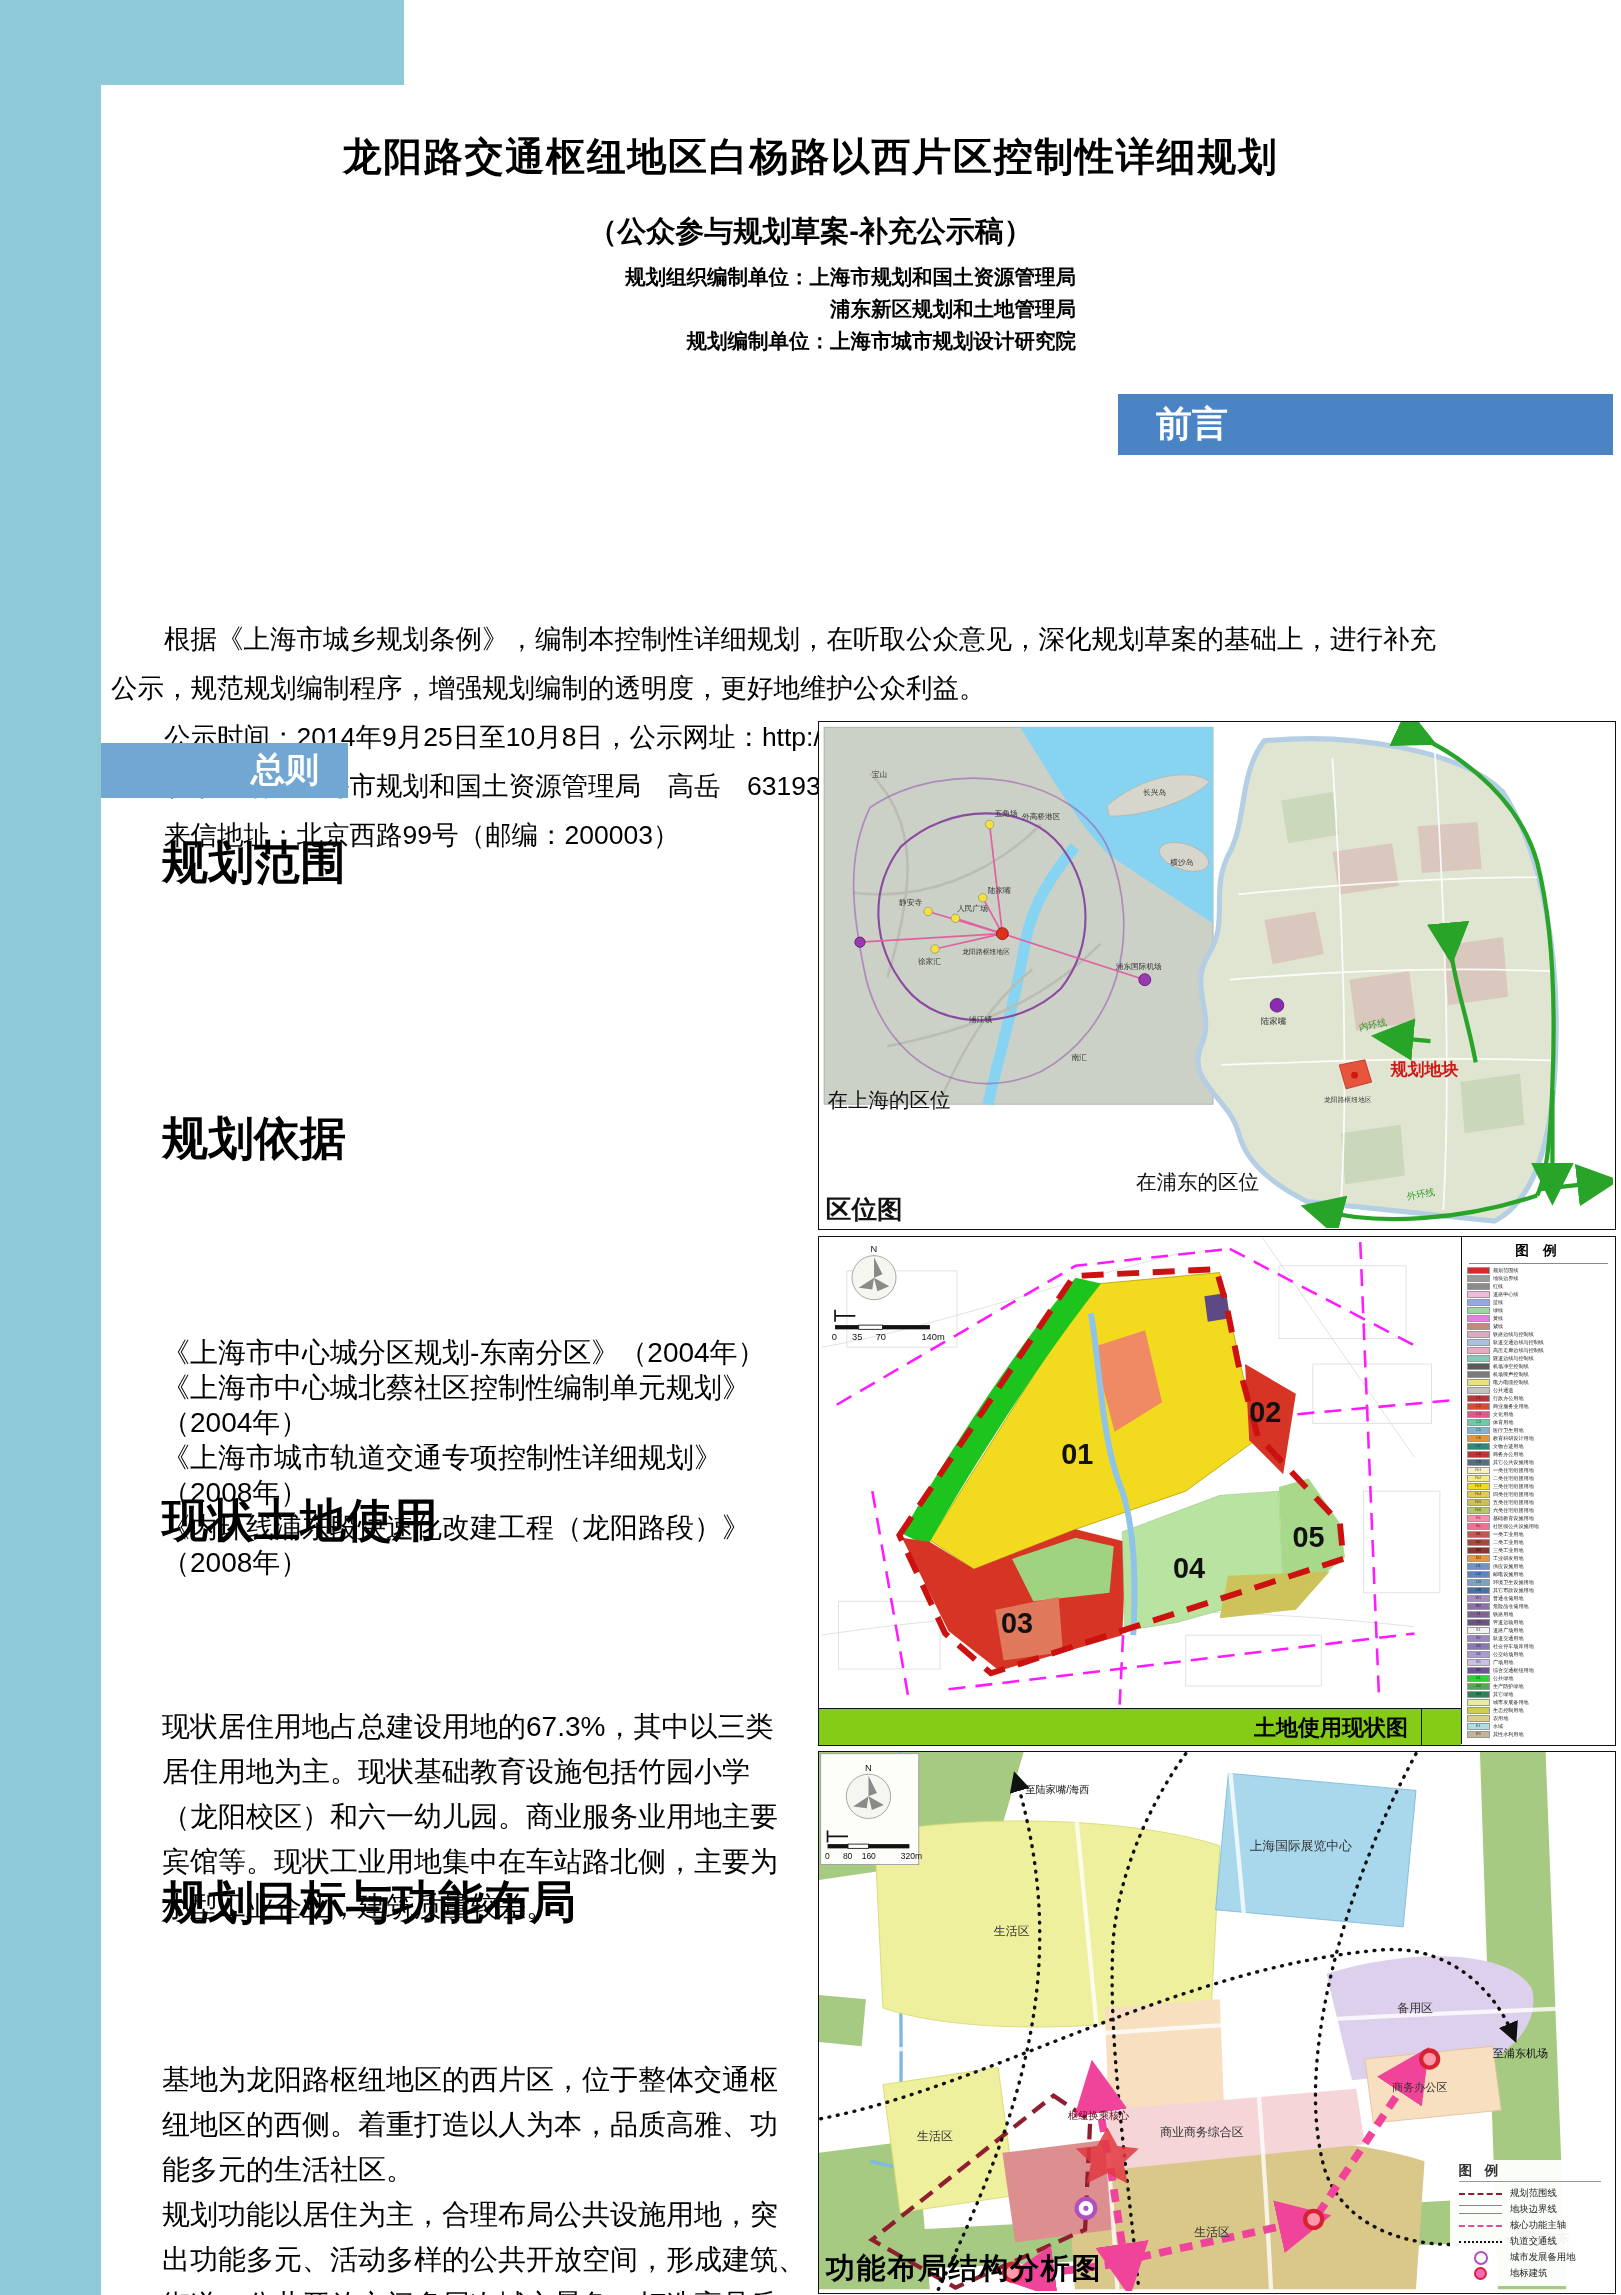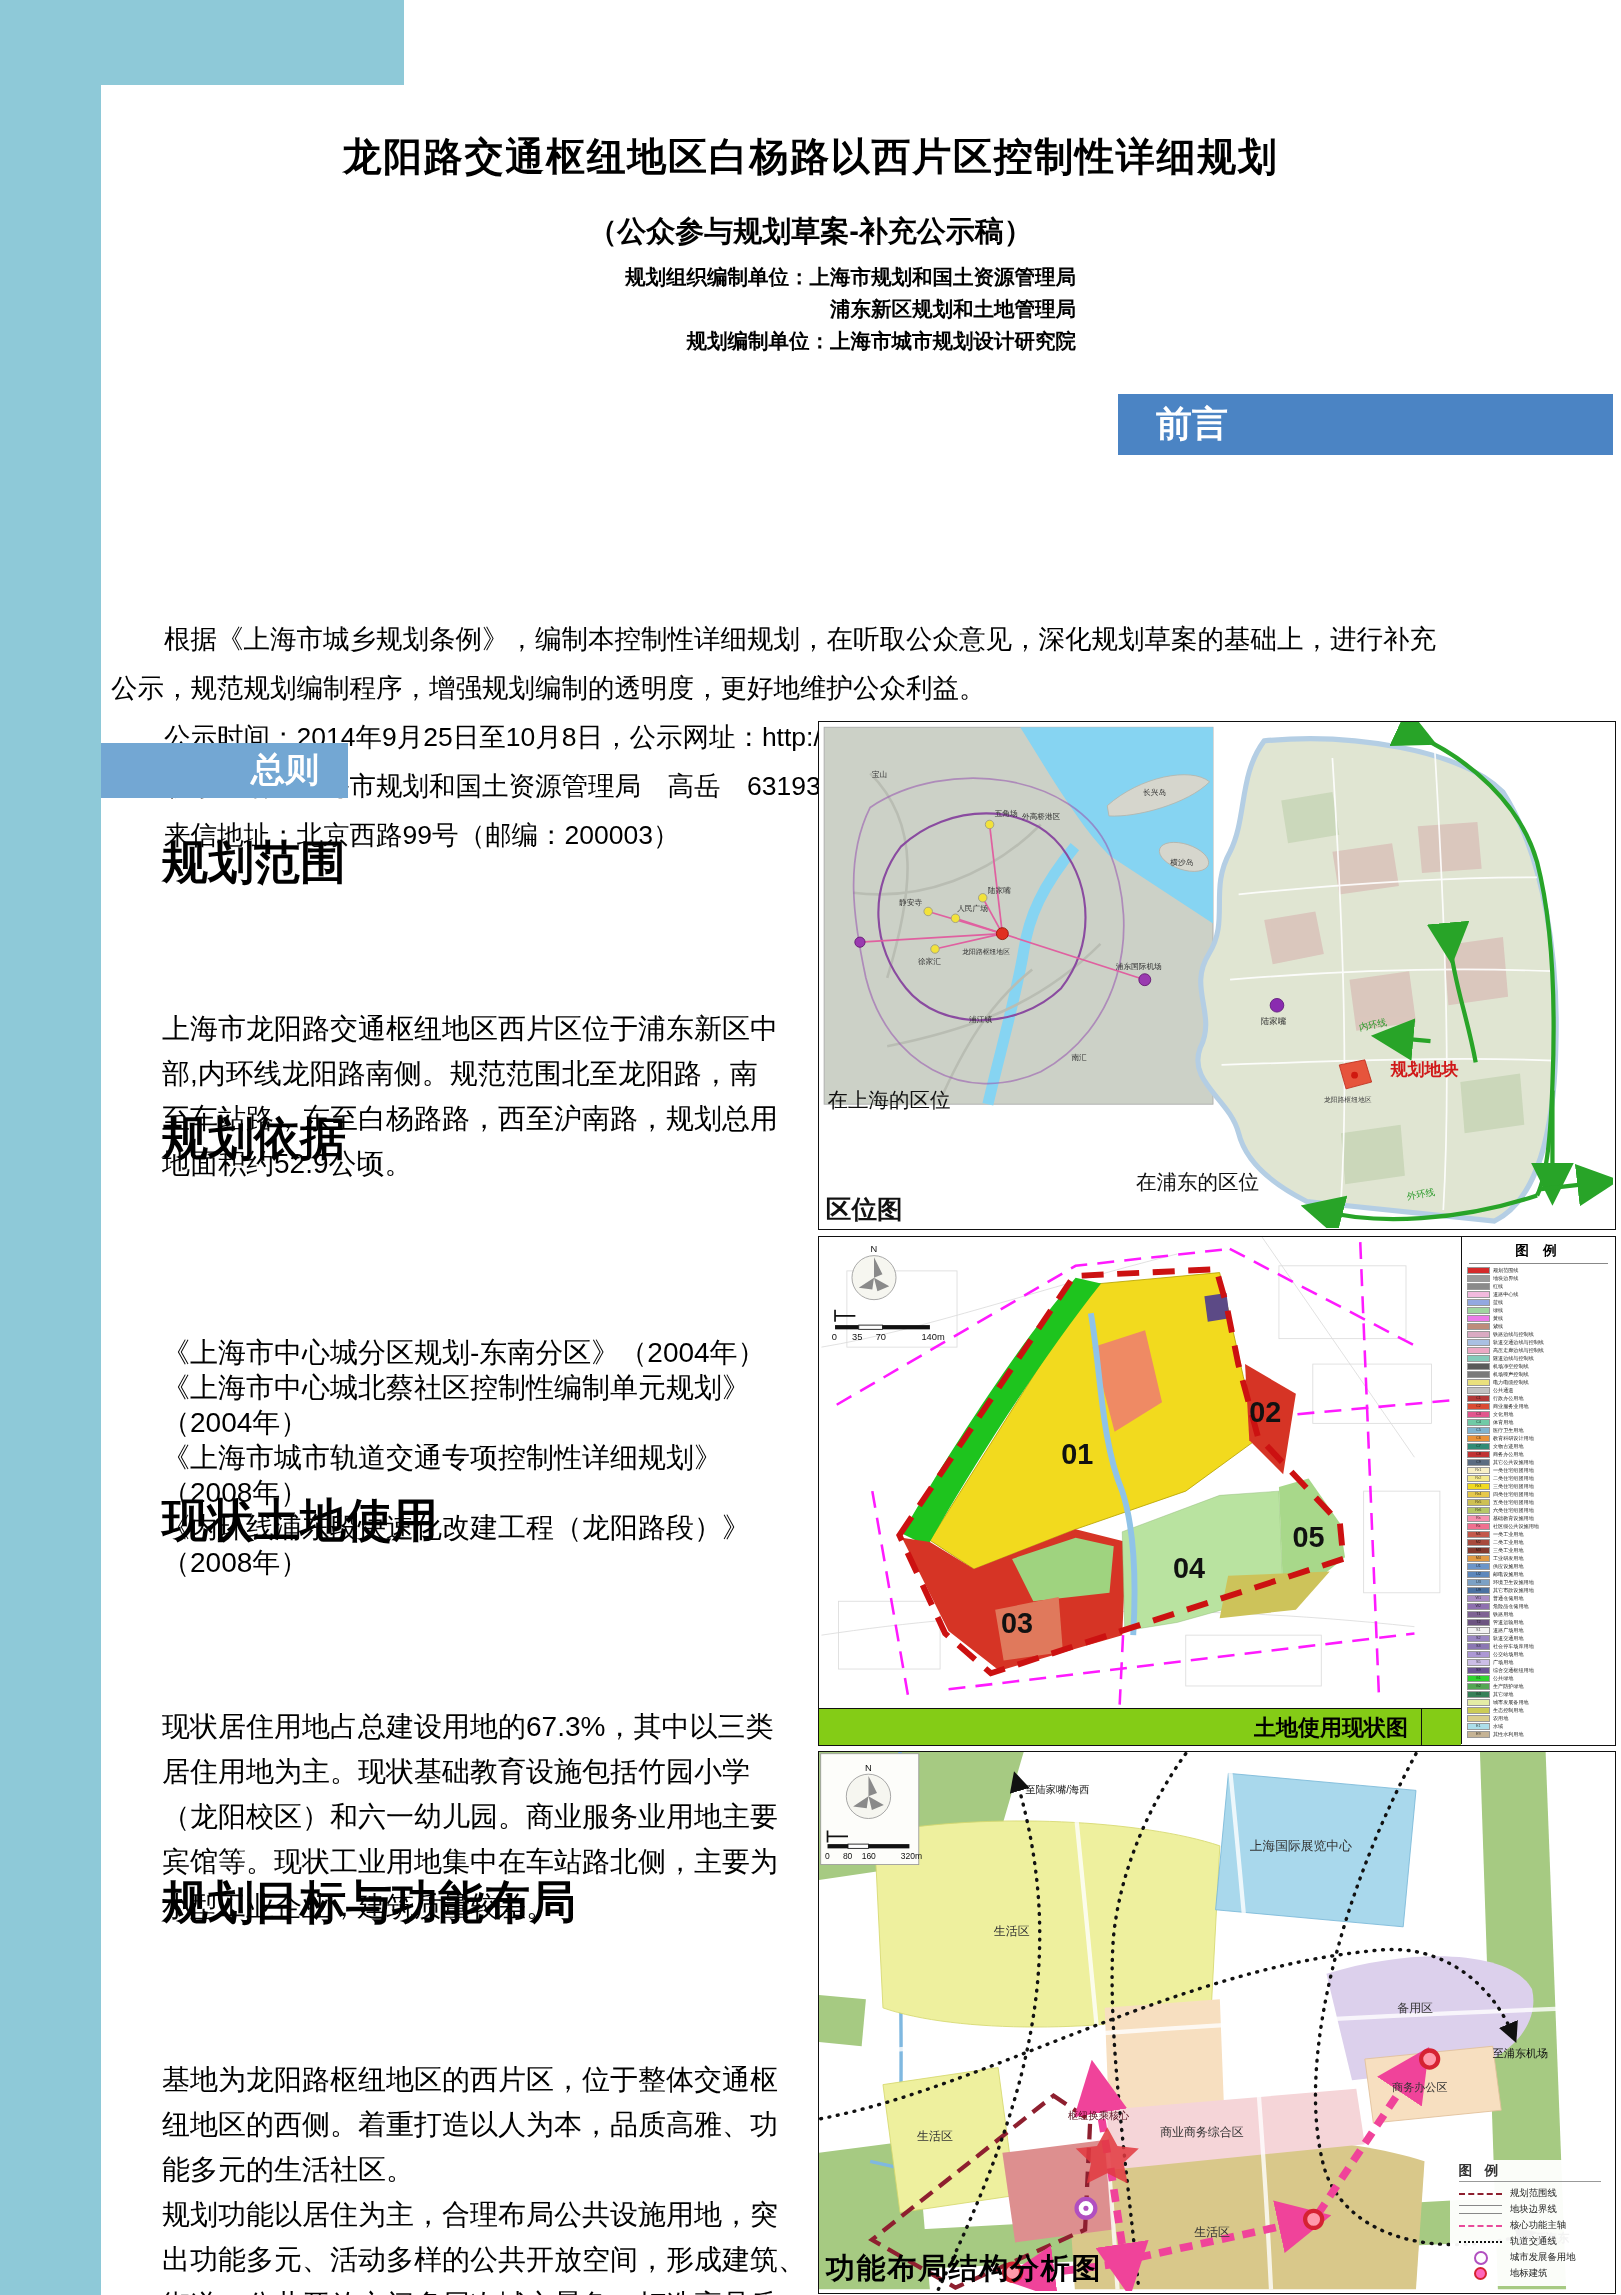--- a/index.html
+++ b/index.html
@@ -73,23 +73,20 @@
   </div>
 
   <div class="abs qy-bar">前言</div>
   <div class="abs preface">
     
   <div>　　根据《上海市城乡规划条例》，编制本控制性详细规划，在听取公众意见，深化规划草案的基础上，进行补充</div><div>公示，规范规划编制程序，增强规划编制的透明度，更好地维护公众利益。</div><div>　　公示时间：2014年9月25日至10月8日，公示网址：http://www.shgtj.gov.cn，电子邮箱：gtj_bjb@21cn.com</div><div>　　联系电话：上海市规划和国土资源管理局　高岳　63193188</div><div>　　来信地址：北京西路99号（邮编：200003）</div></div>
 
   <div class="abs zz-bar">总则</div>
 
   <div class="abs sec-head" style="top:832px">规划范围</div>
-  <div class="abs sec-body lh53" style="top:910px">
-    
-  <div>上海市龙阳路交通枢纽地区西片区位于浦东新区中</div><div>部,内环线龙阳路南侧。规范范围北至龙阳路，南</div><div>至车站路，东至白杨路路，西至沪南路，规划总用</div><div>地面积约52.9公顷。</div></div>
 
   <div class="abs sec-head" style="top:1108px">规划依据</div>
   <div class="abs sec-body lh41" style="top:1239px">
     
   <div>《上海市中心城分区规划-东南分区》（2004年）</div><div>《上海市中心城北蔡社区控制性编制单元规划》</div><div>（2004年）</div><div>《上海市城市轨道交通专项控制性详细规划》</div><div>（2008年）</div><div>《内环线浦东段快速化改建工程（龙阳路段）》</div><div>（2008年）</div></div>
 
   <div class="abs sec-head" style="top:1490px">现状土地使用</div>
   <div class="abs sec-body lh53" style="top:1608px">
     
   <div>现状居住用地占总建设用地的67.3%，其中以三类</div><div>居住用地为主。现状基础教育设施包括竹园小学</div><div>（龙阳校区）和六一幼儿园。商业服务业用地主要</div><div>宾馆等。现状工业用地集中在车站路北侧，主要为</div><div>小型工业企业，建筑质量较差。</div></div>

